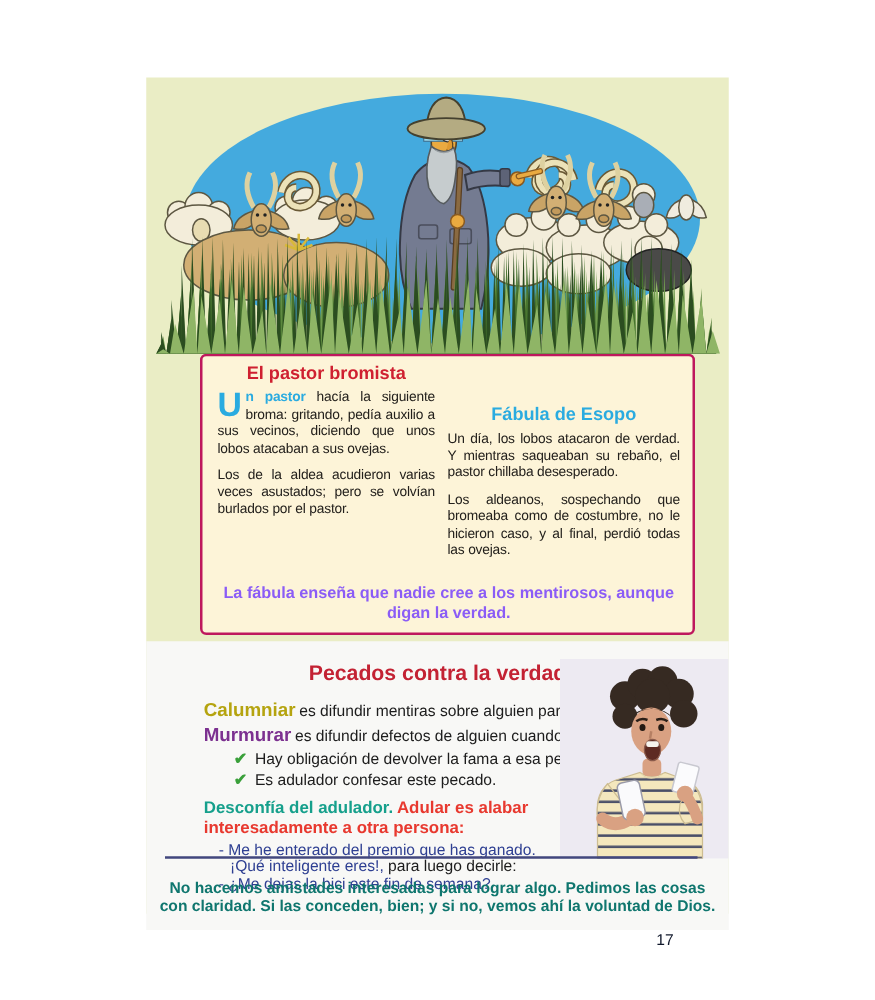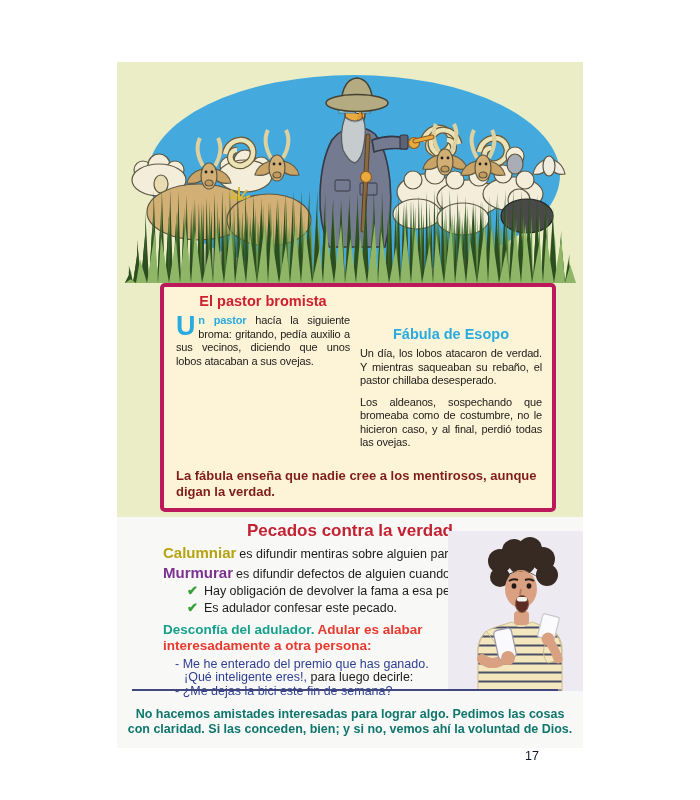--- a/index.html
+++ b/index.html
@@ -11,43 +11,43 @@
   .page{
     position:absolute;left:117px;top:62px;width:466px;height:669px;
     background:#eaedc5;
   }
   
   .illustration{position:relative;width:466px;height:221px;}
   .illustration svg{display:block;width:466px;height:221px;}
   
   .fable-box{
     box-sizing:border-box;margin:0 27px 0 43px;width:396px;
-    background:#fdf4d8;border:4px solid #be185d;border-radius:5px;
+    background:#fdf4d8;border:2px solid #be185d;border-radius:5px;
     padding:6px 10px 8px 12px;
   }
   .fable-cols{display:flex;gap:10px;}
   .fcol.left{width:174px;}
   .fcol.right{flex:1;margin-top:33px;}
   .fcol h3{margin:0 0 5px;text-align:center;font-size:14.5px;line-height:16px;font-weight:bold;}
   .fcol.left h3{color:#cf2030;}
   .fcol.right h3{color:#2aabe0;}
   .fcol p{margin:0 0 8px;font-size:11px;line-height:13.5px;letter-spacing:-0.15px;
           text-align:justify;color:#23201c;}
   .dropcap{float:left;color:#2aabe0;font-weight:bold;font-size:27px;line-height:22px;margin:1px 3px 0 0;}
   .lead{color:#2aabe0;font-weight:bold;}
-  .moral{margin:10px auto 0;color:#7f1d1d;font-weight:bold;
+  .moral{margin:10px auto 0;text-align:center;color:#8b5cf6;font-weight:bold;
          font-size:13px;line-height:16px;max-width:380px;}
   
   .gap-strip{height:5px;}
   
   .truth-section{
     position:relative;box-sizing:border-box;width:466px;height:231px;
     background:#f8f8f6;padding-top:4px;
   }
-  .truth-title{margin:0;text-align:center;font-size:17px;line-height:19px;
+  .truth-title{margin:12px;text-align:center;font-size:17px;line-height:19px;
                font-weight:bold;color:#c32233;}
   .truth-content{padding-left:46px;}
   .def{margin:3px 0 0;font-size:12.5px;color:#1c1c1c;white-space:nowrap;}
   .def:first-of-type{margin-top:4px;}
   .term{font-weight:bold;font-size:15px;margin-right:3px;}
   .term.olive{color:#b5a40f;}
   .term.purple{color:#7c3190;}
   .bullets{list-style:none;margin:2px 0 0;padding:0 0 0 24px;}
   .bullets li{font-size:12.5px;line-height:15px;margin:1px 0;color:#1c1c1c;white-space:nowrap;}
   .check{color:#3aa03a;font-weight:bold;margin-right:6px;font-size:13px;}
@@ -168,20 +168,21 @@
           <path d="M8,221 L13.6,217.3 L19,221 L23.0,197.0 L30,221 L37.9,169.7 L41,221 L44.1,174.6 L52,221 L58.9,177.3 L63,221 L68.5,161.7 L74,221 L78.0,167.2 L85,221 L92.9,186.6 L96,221 L99.1,165.6 L107,221 L114.0,162.5 L118,221 L123.5,179.9 L129,221 L133.1,172.2 L140,221 L147.9,161.0 L151,221 L154.1,171.4 L162,221 L169.0,180.9 L173,221 L178.4,162.9 L184,221 L188.1,165.0 L195,221 L202.8,185.6 L206,221 L209.1,167.9 L217,221 L224.1,161.5 L228,221 L233.4,176.3 L239,221 L243.1,175.5 L250,221 L257.8,161.3 L261,221 L264.1,168.6 L272,221 L279.1,184.6 L283,221 L288.3,164.5 L294,221 L298.2,163.3 L305,221 L312.8,181.8 L316,221 L319.1,170.6 L327,221 L334.1,161.0 L338,221 L343.3,173.0 L349,221 L353.2,179.0 L360,221 L367.8,162.2 L371,221 L374.1,166.1 L382,221 L389.2,187.6 L393,221 L398.3,166.6 L404,221 L408.2,162.0 L415,221 L422.8,178.2 L426,221 L429.1,173.7 L437,221 L444.2,176.1 L448,221 L453.2,202.8 L459,221 Z" fill="#8fb566"></path>
         </g>
     </svg>
   </div>
 
   <div class="fable-box">
     <div class="fable-cols">
       <div class="fcol left">
         <h3>El pastor bromista</h3>
         <p><span class="dropcap">U</span><span class="lead">n pastor</span><span> hacía la siguiente broma: gritando, pedía auxilio a sus vecinos, diciendo que unos lobos atacaban a sus ovejas.</span></p>
+        <p>Los de la aldea acudieron varias veces asustados; pero se volvían burlados por el pastor.</p>
       </div>
       <div class="fcol right">
         <h3>Fábula de Esopo</h3>
         <p>Un día, los lobos atacaron de verdad. Y mientras saqueaban su rebaño, el pastor chillaba desesperado.</p>
         <p>Los aldeanos, sospechando que bromeaba como de costumbre, no le hicieron caso, y al final, perdió todas las ovejas.</p>
       </div>
     </div>
     <p class="moral">La fábula enseña que nadie cree a los mentirosos, aunque digan la verdad.</p>
   </div>
 

